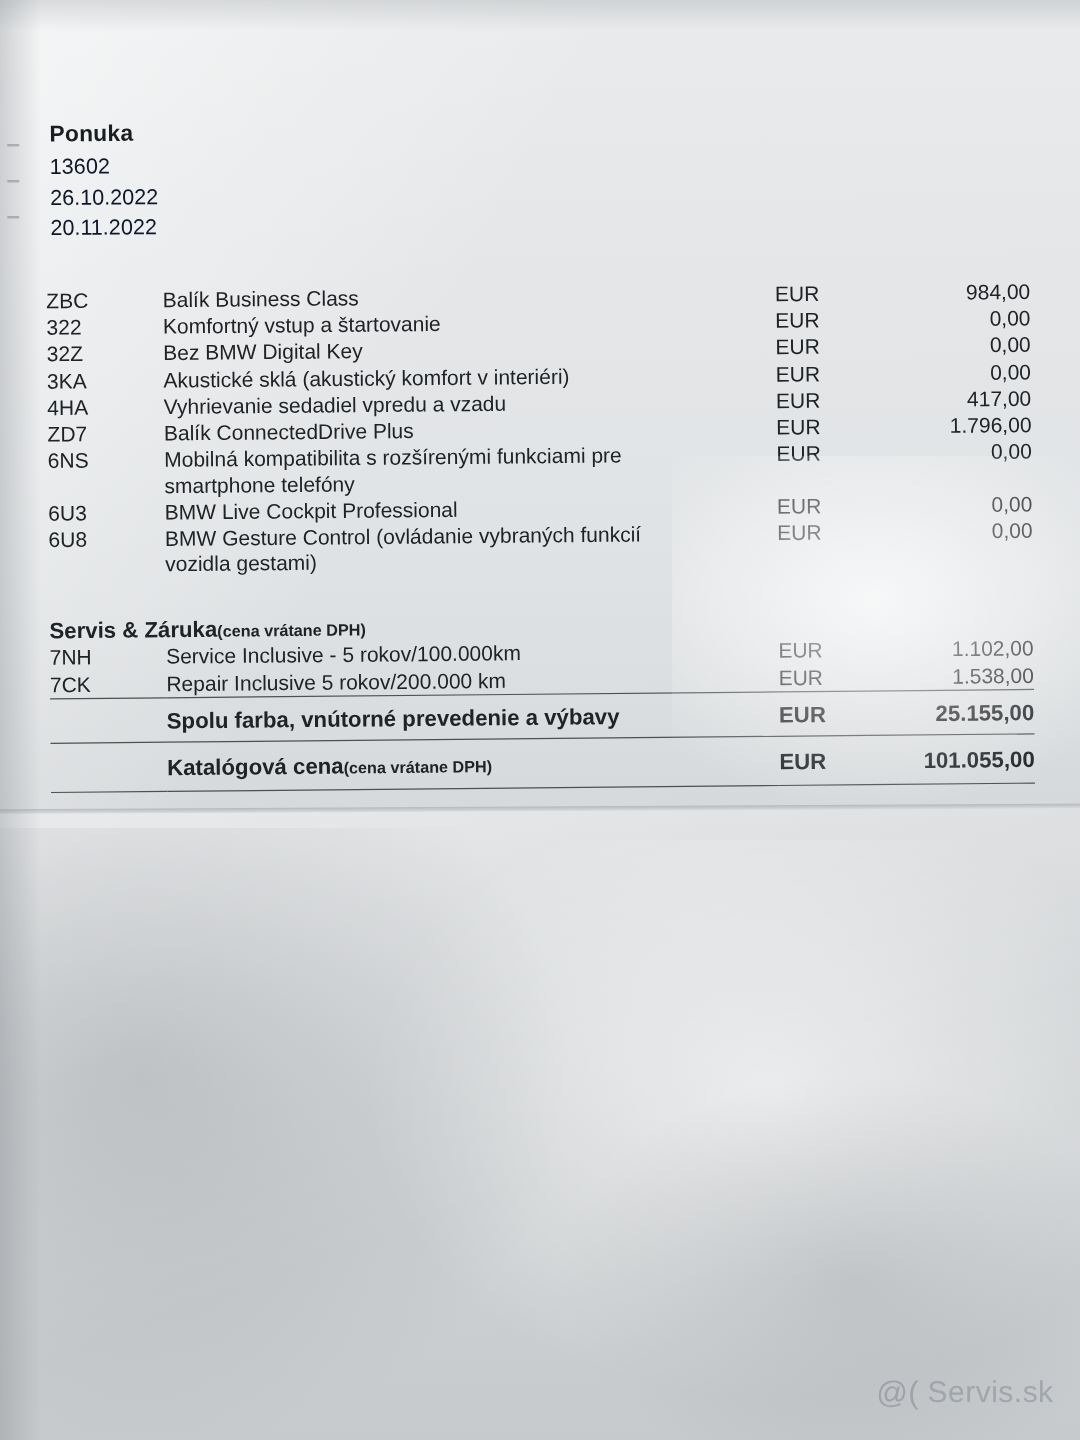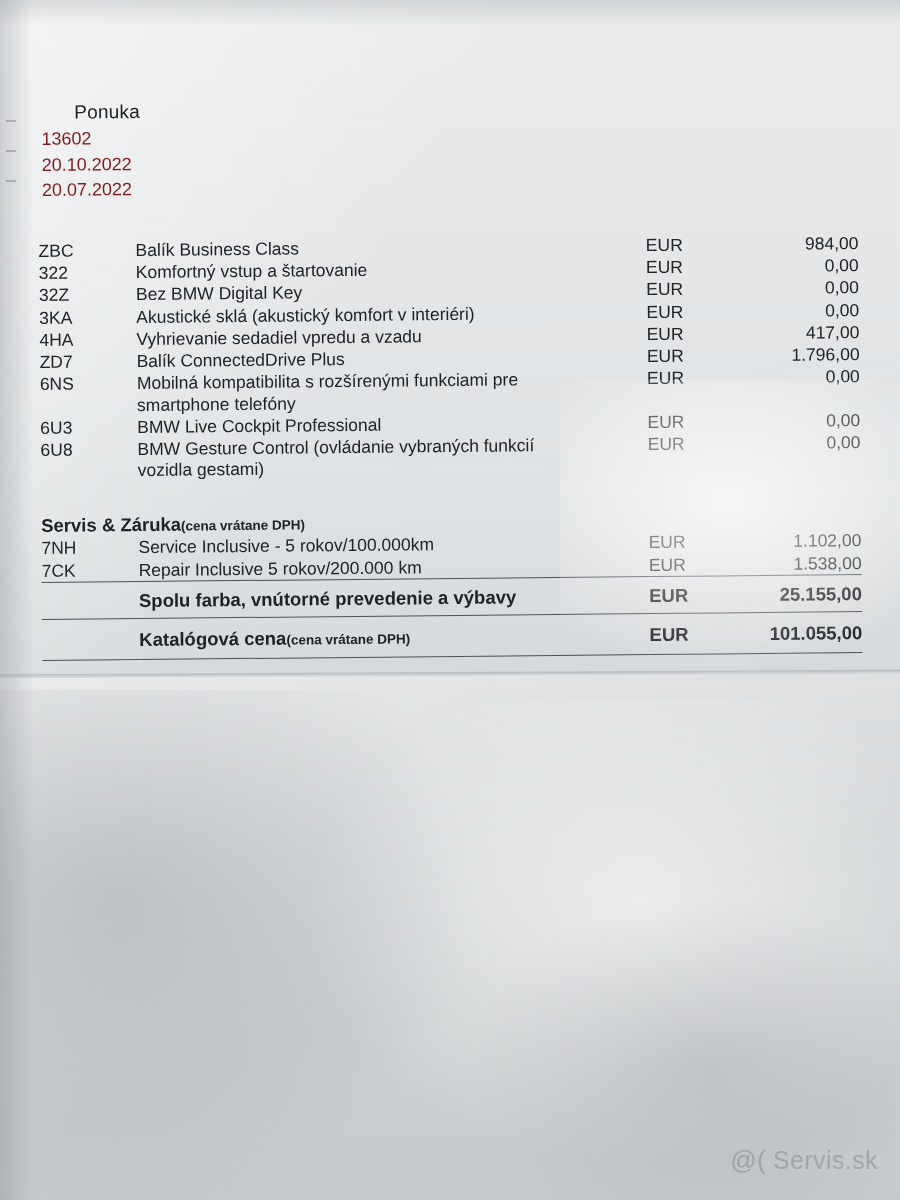--- a/index.html
+++ b/index.html
@@ -115,28 +115,27 @@
     transform-origin: 450px 400px;
     color: #1b1e20;
   }
   .header {
     position: absolute;
     left: 44px;
     top: 96px;
     line-height: 1.42;
   }
   .header .title {
-    font-weight: normal;
+    font-weight: bold;
     font-size: 19px;
     letter-spacing: 0.2px;
-    margin-left: 33px;
   }
   .header .meta {
     font-size: 18px;
-    color: #7f1d1d;
+    color: #0f172a;
   }
 
   table.items {
     position: absolute;
     left: 40px;
     top: 236px;
     width: 820px;
     border-collapse: collapse;
     font-size: 17.5px;
     color: #202326;
@@ -211,22 +210,22 @@
 
   <div class="margin-mark" style="top:120px"></div>
   <div class="margin-mark" style="top:150px"></div>
   <div class="margin-mark" style="top:180px"></div>
 
   <div class="doc">
 
     <div class="header">
       <div class="title">Ponuka</div>
       <div class="meta">13602</div>
-      <div class="meta">20.10.2022</div>
-      <div class="meta">20.07.2022</div>
+      <div class="meta">26.10.2022</div>
+      <div class="meta">20.11.2022</div>
     </div>
 
     <table class="items">
       <tbody>
         <tr>
           <td class="c-code">ZBC</td>
           <td class="c-desc">Balík Business Class</td>
           <td class="c-cur">EUR</td>
           <td class="c-amt">984,00</td>
         </tr>

